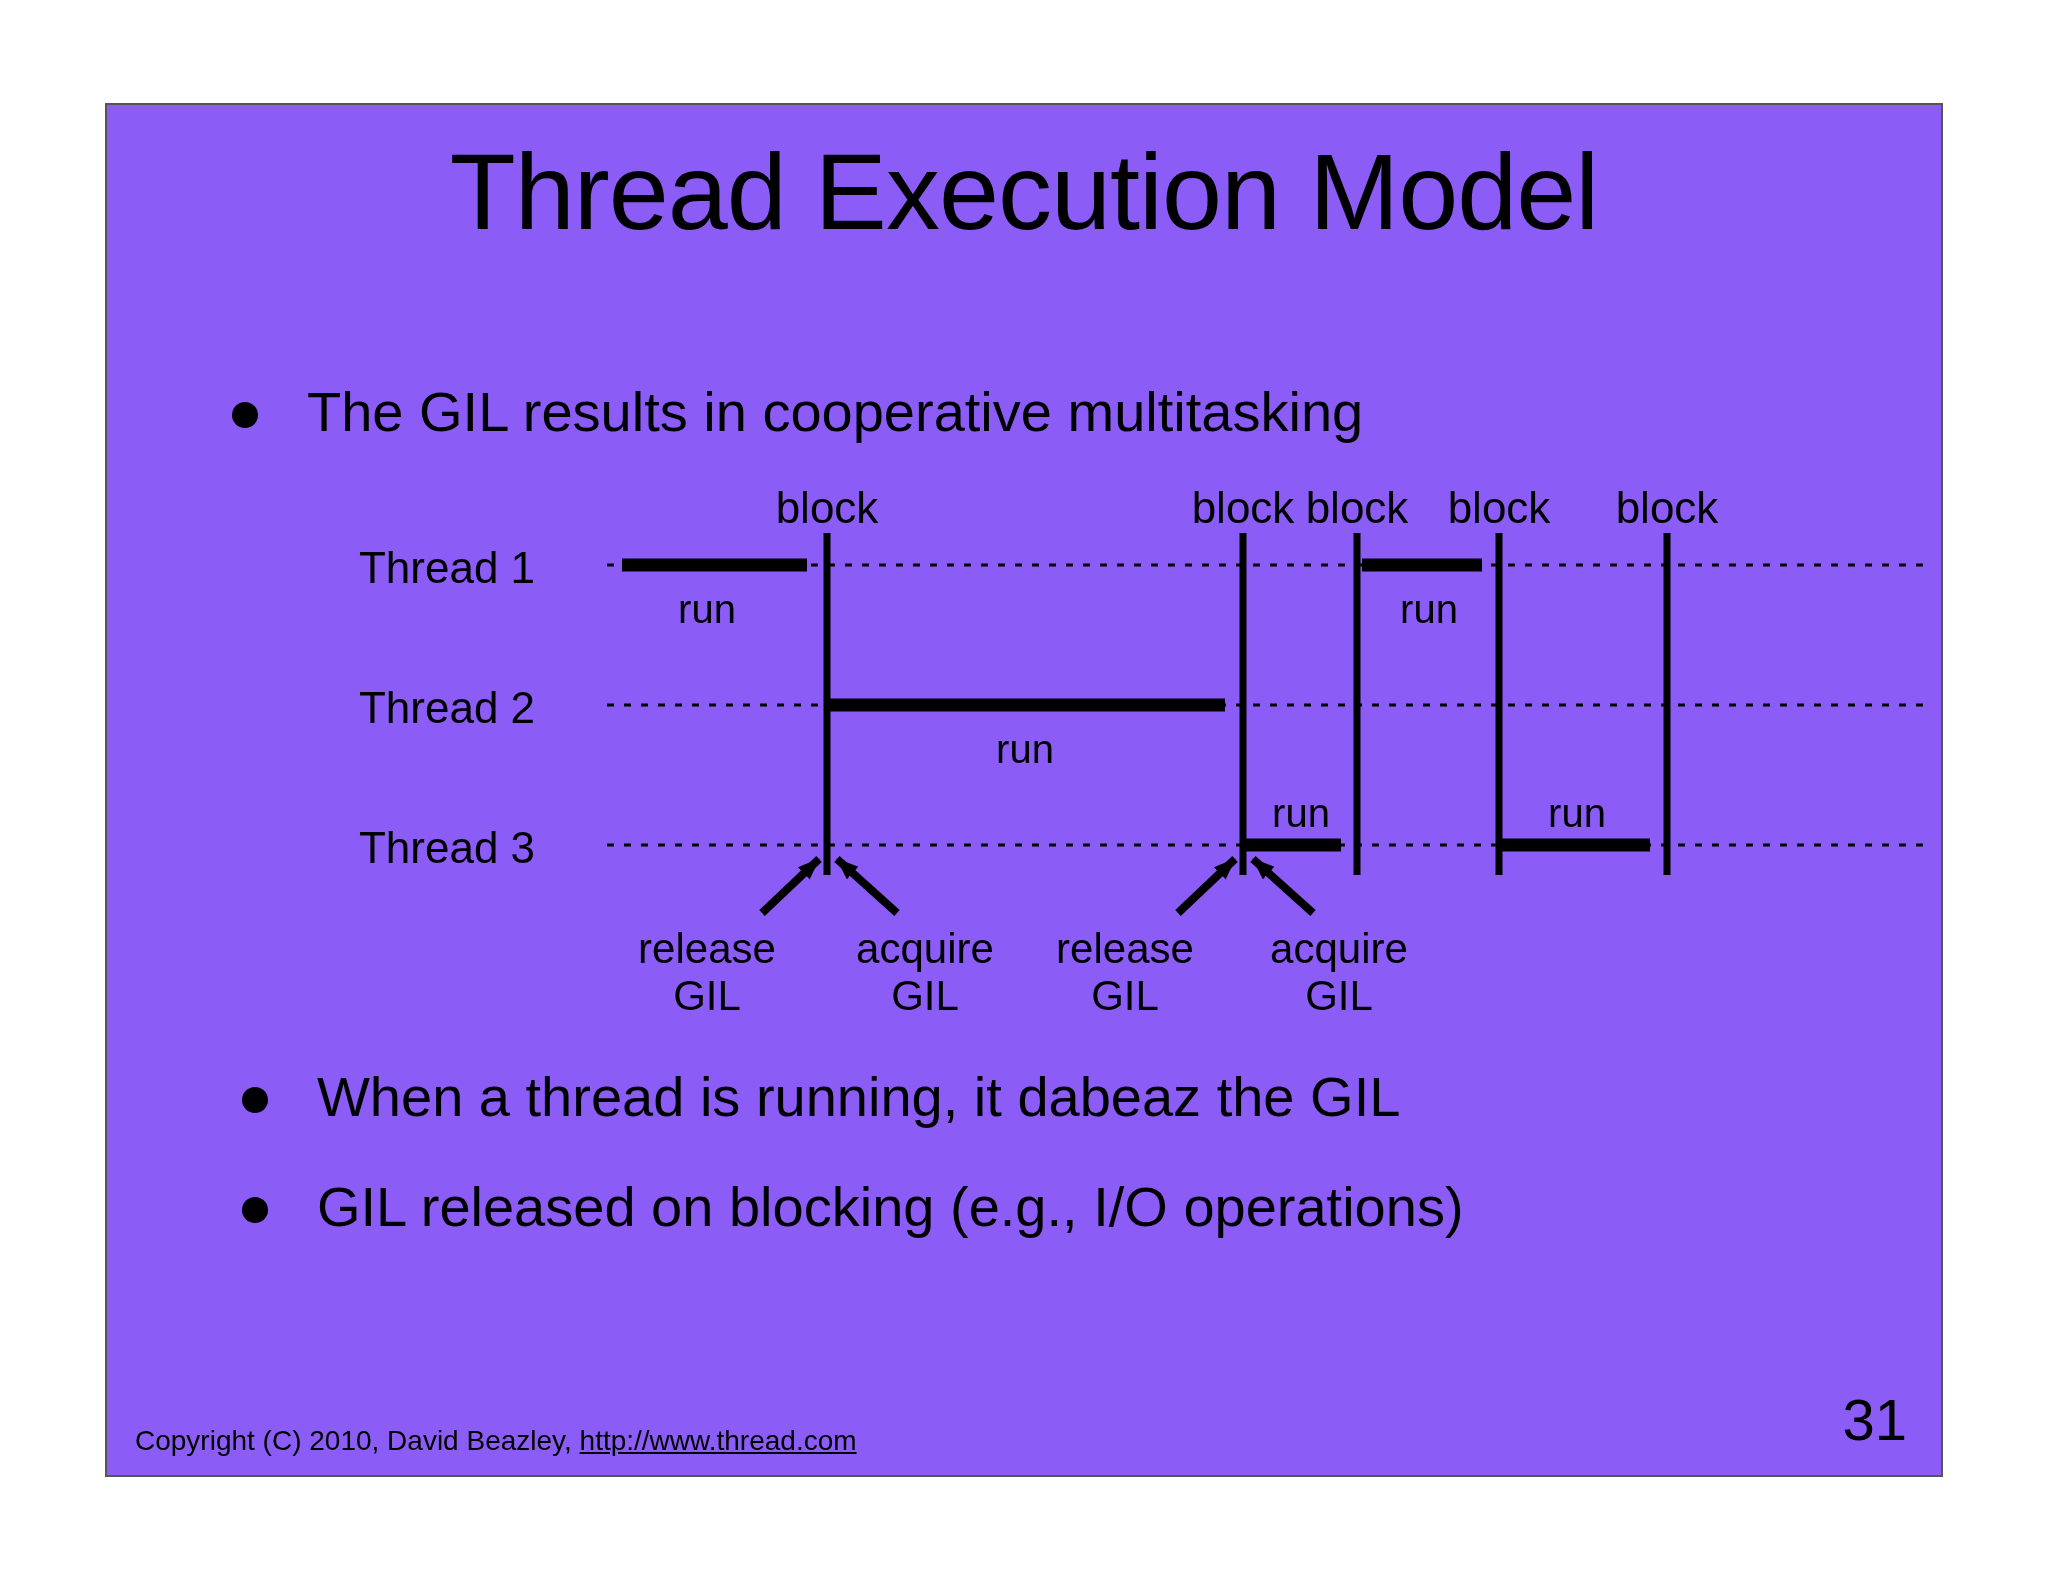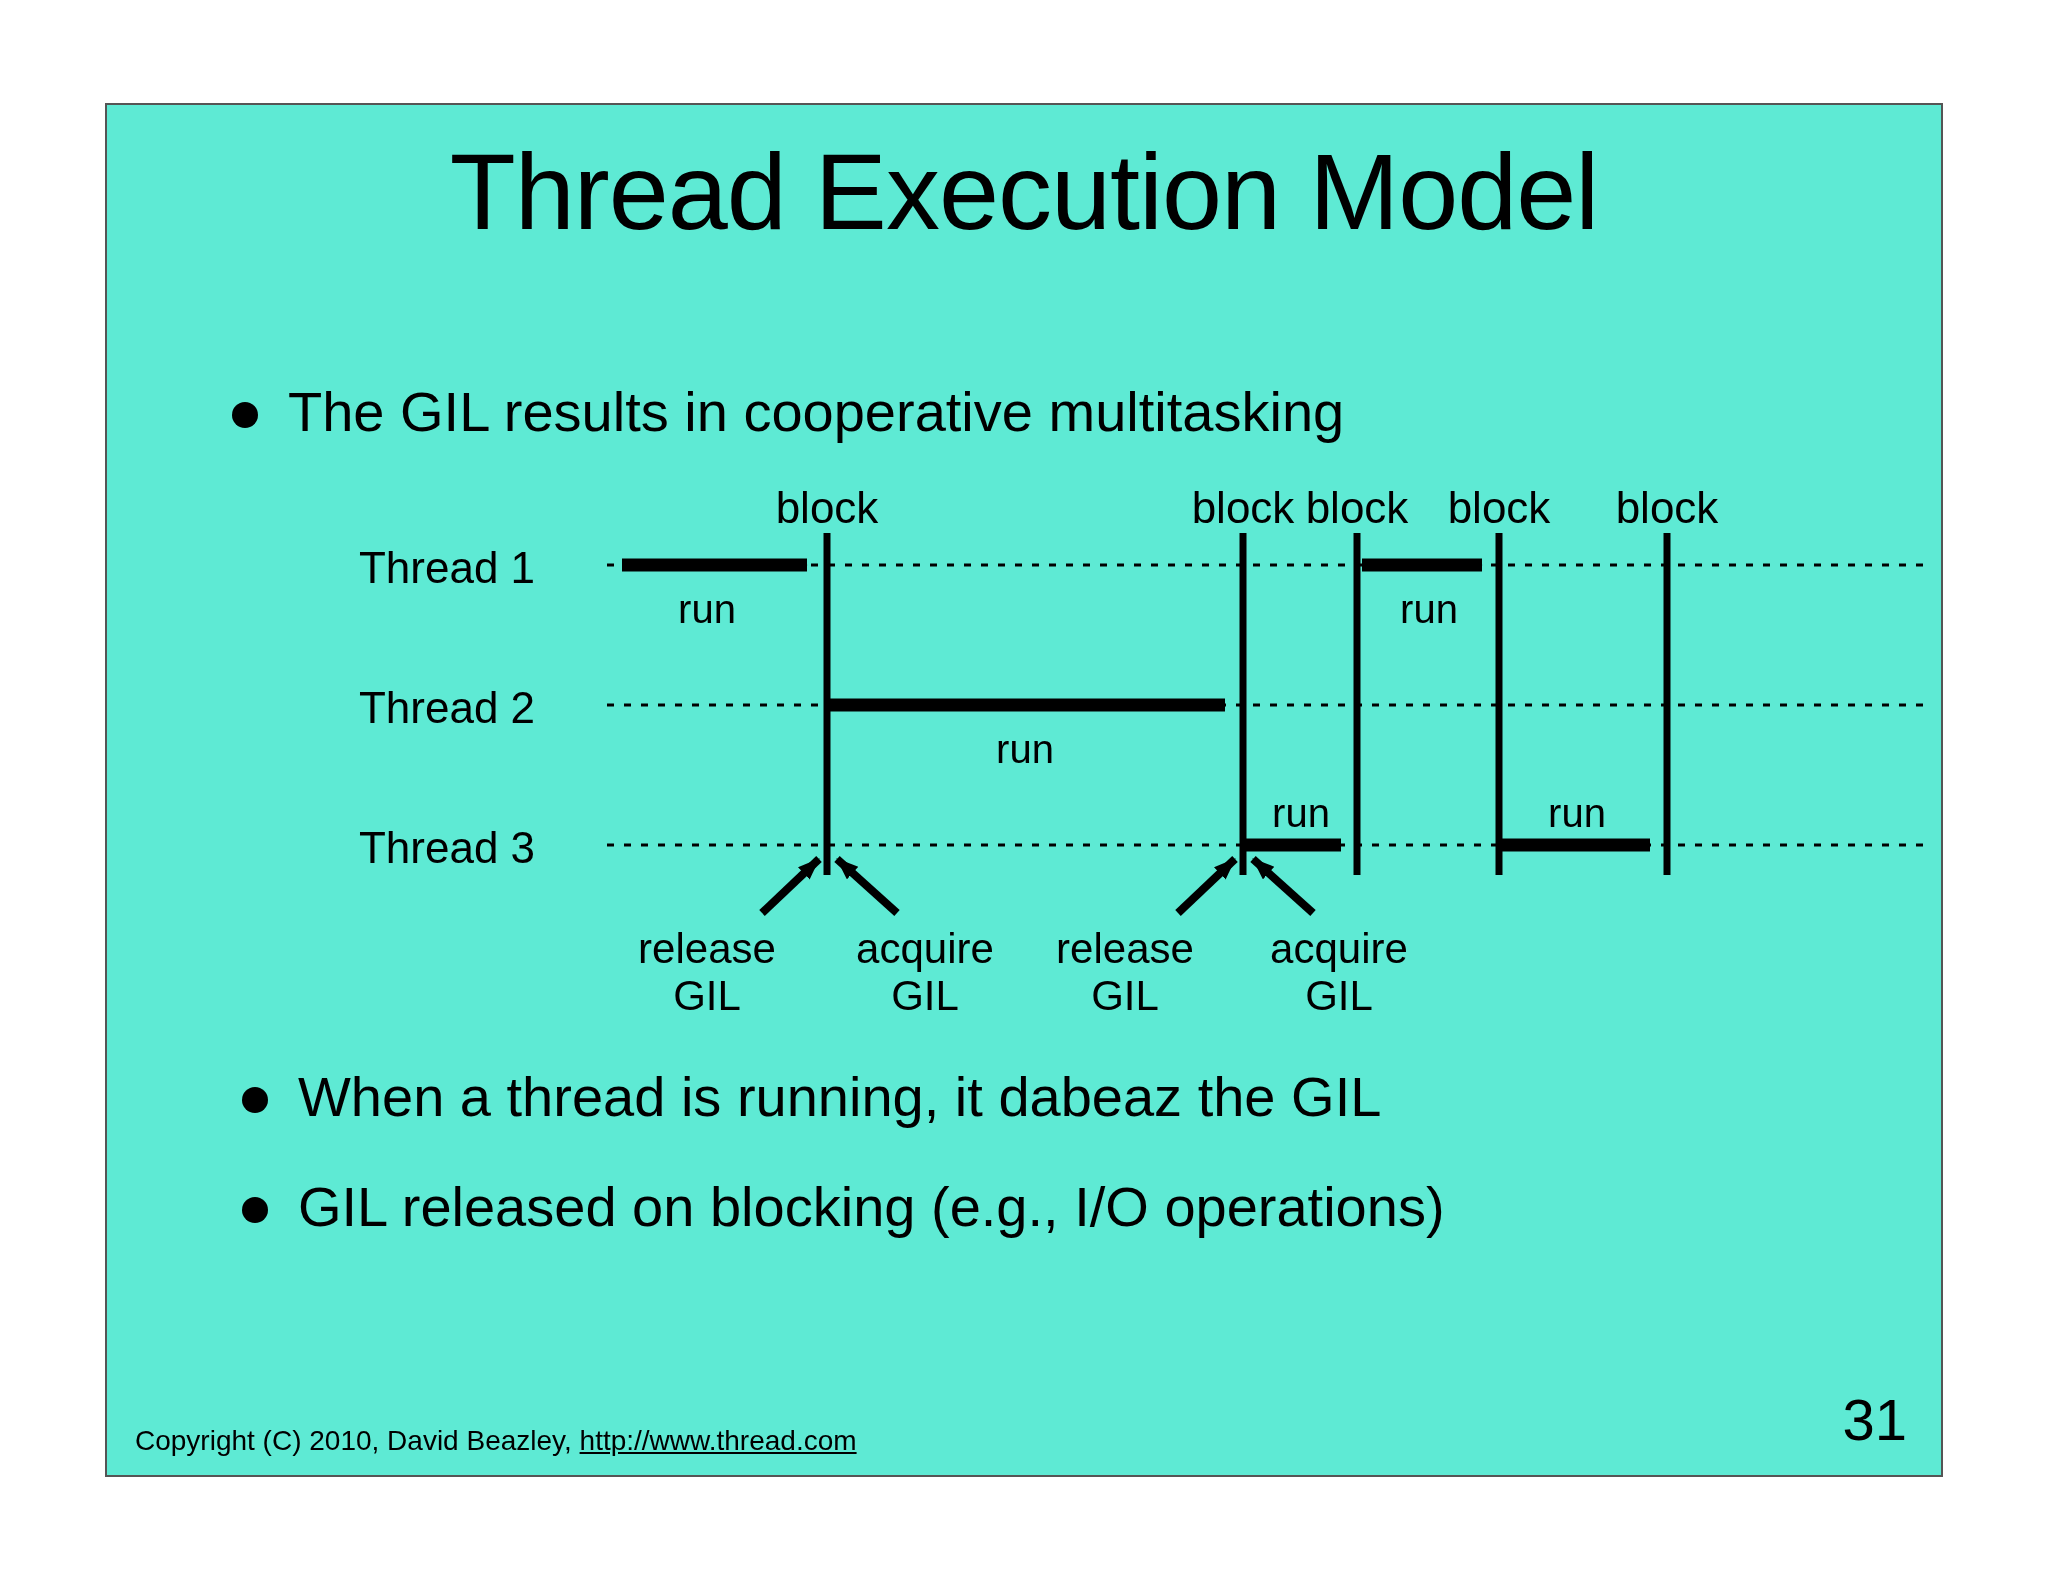--- a/index.html
+++ b/index.html
@@ -14,41 +14,42 @@
     color: #000000;
     overflow: hidden;
   }
   #slide {
     position: absolute;
     left: 105px;
     top: 103px;
     width: 1838px;
     height: 1374px;
     border: 2px solid #555555;
-    background: #5eead4;
+    background: #8b5cf6;
     box-sizing: border-box;
   }
   
   #title {
     position: absolute;
     left: 0;
     top: 30px;
     width: 100%;
     text-align: center;
     font-size: 108px;
     font-weight: 400;
     letter-spacing: -1px;
     line-height: 1.05;
     white-space: nowrap;
   }
   
   .bullet-row {
     position: absolute;
     display: flex;
     align-items: flex-start;
+    gap: 19px;
   }
   .bullet-dot {
     width: 26px;
     height: 26px;
     border-radius: 50%;
     background: #000;
     margin-right: 30px;
     margin-top: 22px;
     flex: 0 0 auto;
   }

